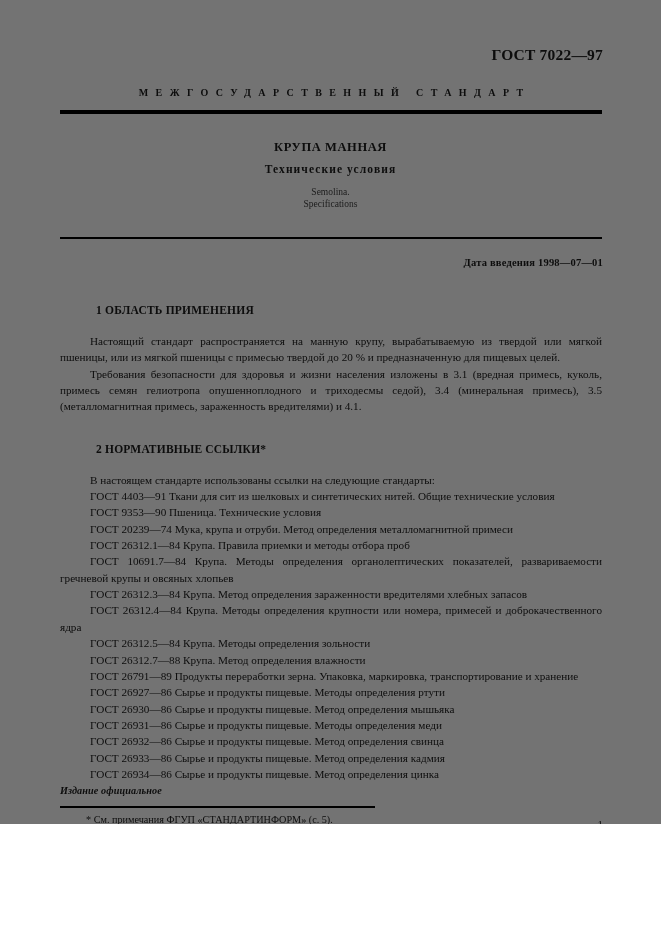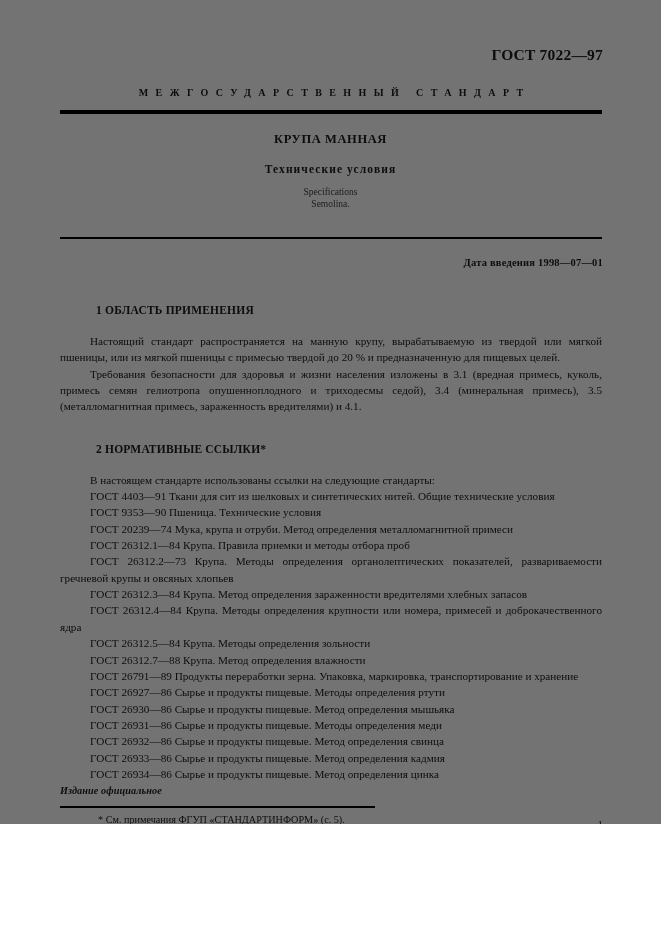--- a/index.html
+++ b/index.html
@@ -46,21 +46,21 @@
     top: 110px;
     left: 60px;
     width: 542px;
     height: 4px;
     background: #000;
   }
 
   
   .doc-title {
     position: absolute;
-    top: 132px;
+    top: 140px;
     left: 0;
     width: 661px;
     text-align: center;
     font-size: 12.5px;
     font-weight: bold;
     letter-spacing: 0.6px;
   }
   .doc-subtitle {
     position: absolute;
     top: 163px;
@@ -141,21 +141,21 @@
     position: absolute;
     top: 806px;
     left: 60px;
     width: 315px;
     height: 1.6px;
     background: #000;
   }
   .footnote {
     position: absolute;
     top: 814px;
-    left: 68px;
+    left: 56px;
     width: 542px;
     font-size: 10.2px;
     text-indent: 30px;
   }
   .page-number {
     position: absolute;
     top: 818px;
     right: 58px;
     font-size: 11px;
   }
@@ -169,22 +169,22 @@
 
   <div class="mgs-title">МЕЖГОСУДАРСТВЕННЫЙ СТАНДАРТ</div>
 
   <div class="rule-thick"></div>
 
   <div class="doc-title">КРУПА МАННАЯ</div>
 
   <div class="doc-subtitle">Технические условия</div>
 
   <div class="doc-en">
+    <div>Semolina.</div>
     <div>Specifications</div>
-    <div>Semolina.</div>
   </div>
 
   <div class="rule-thin"></div>
 
   <div class="intro-date">Дата введения 1998—07—01</div>
 
   <div class="body-wrap">
 
     <h2 class="section">1 ОБЛАСТЬ ПРИМЕНЕНИЯ</h2>
     <div class="gap-sm"></div>
@@ -194,21 +194,21 @@
     <div class="gap-lg"></div>
 
     <h2 class="section">2 НОРМАТИВНЫЕ ССЫЛКИ*</h2>
     <div class="gap-sm"></div>
     <p class="para">В настоящем стандарте использованы ссылки на следующие стандарты:</p>
 
     <p class="para">ГОСТ 4403—91  Ткани для сит из шелковых и синтетических нитей. Общие технические условия</p>
     <p class="para">ГОСТ 9353—90  Пшеница. Технические условия</p>
     <p class="para">ГОСТ 20239—74  Мука, крупа и отруби. Метод определения металломагнитной примеси</p>
     <p class="para">ГОСТ 26312.1—84  Крупа. Правила приемки и методы отбора проб</p>
-    <p class="para">ГОСТ 26312.2—73  Крупа. Методы определения органолептических показателей, развариваемости гречневой крупы и овсяных хлопьев</p>
+    <p class="para">ГОСТ 10691.7—84  Крупа. Методы определения органолептических показателей, развариваемости гречневой крупы и овсяных хлопьев</p>
     <p class="para">ГОСТ 26312.3—84  Крупа. Метод определения зараженности вредителями хлебных запасов</p>
     <p class="para">ГОСТ 26312.4—84  Крупа. Методы определения крупности или номера, примесей и доброкачественного ядра</p>
     <p class="para">ГОСТ 26312.5—84  Крупа. Методы определения зольности</p>
     <p class="para">ГОСТ 26312.7—88  Крупа. Метод определения влажности</p>
     <p class="para">ГОСТ 26791—89  Продукты переработки зерна. Упаковка, маркировка, транспортирование и хранение</p>
     <p class="para">ГОСТ 26927—86  Сырье и продукты пищевые. Методы определения ртути</p>
     <p class="para">ГОСТ 26930—86  Сырье и продукты пищевые. Метод определения мышьяка</p>
     <p class="para">ГОСТ 26931—86  Сырье и продукты пищевые. Методы определения меди</p>
     <p class="para">ГОСТ 26932—86  Сырье и продукты пищевые. Метод определения свинца</p>
     <p class="para">ГОСТ 26933—86  Сырье и продукты пищевые. Метод определения кадмия</p>

